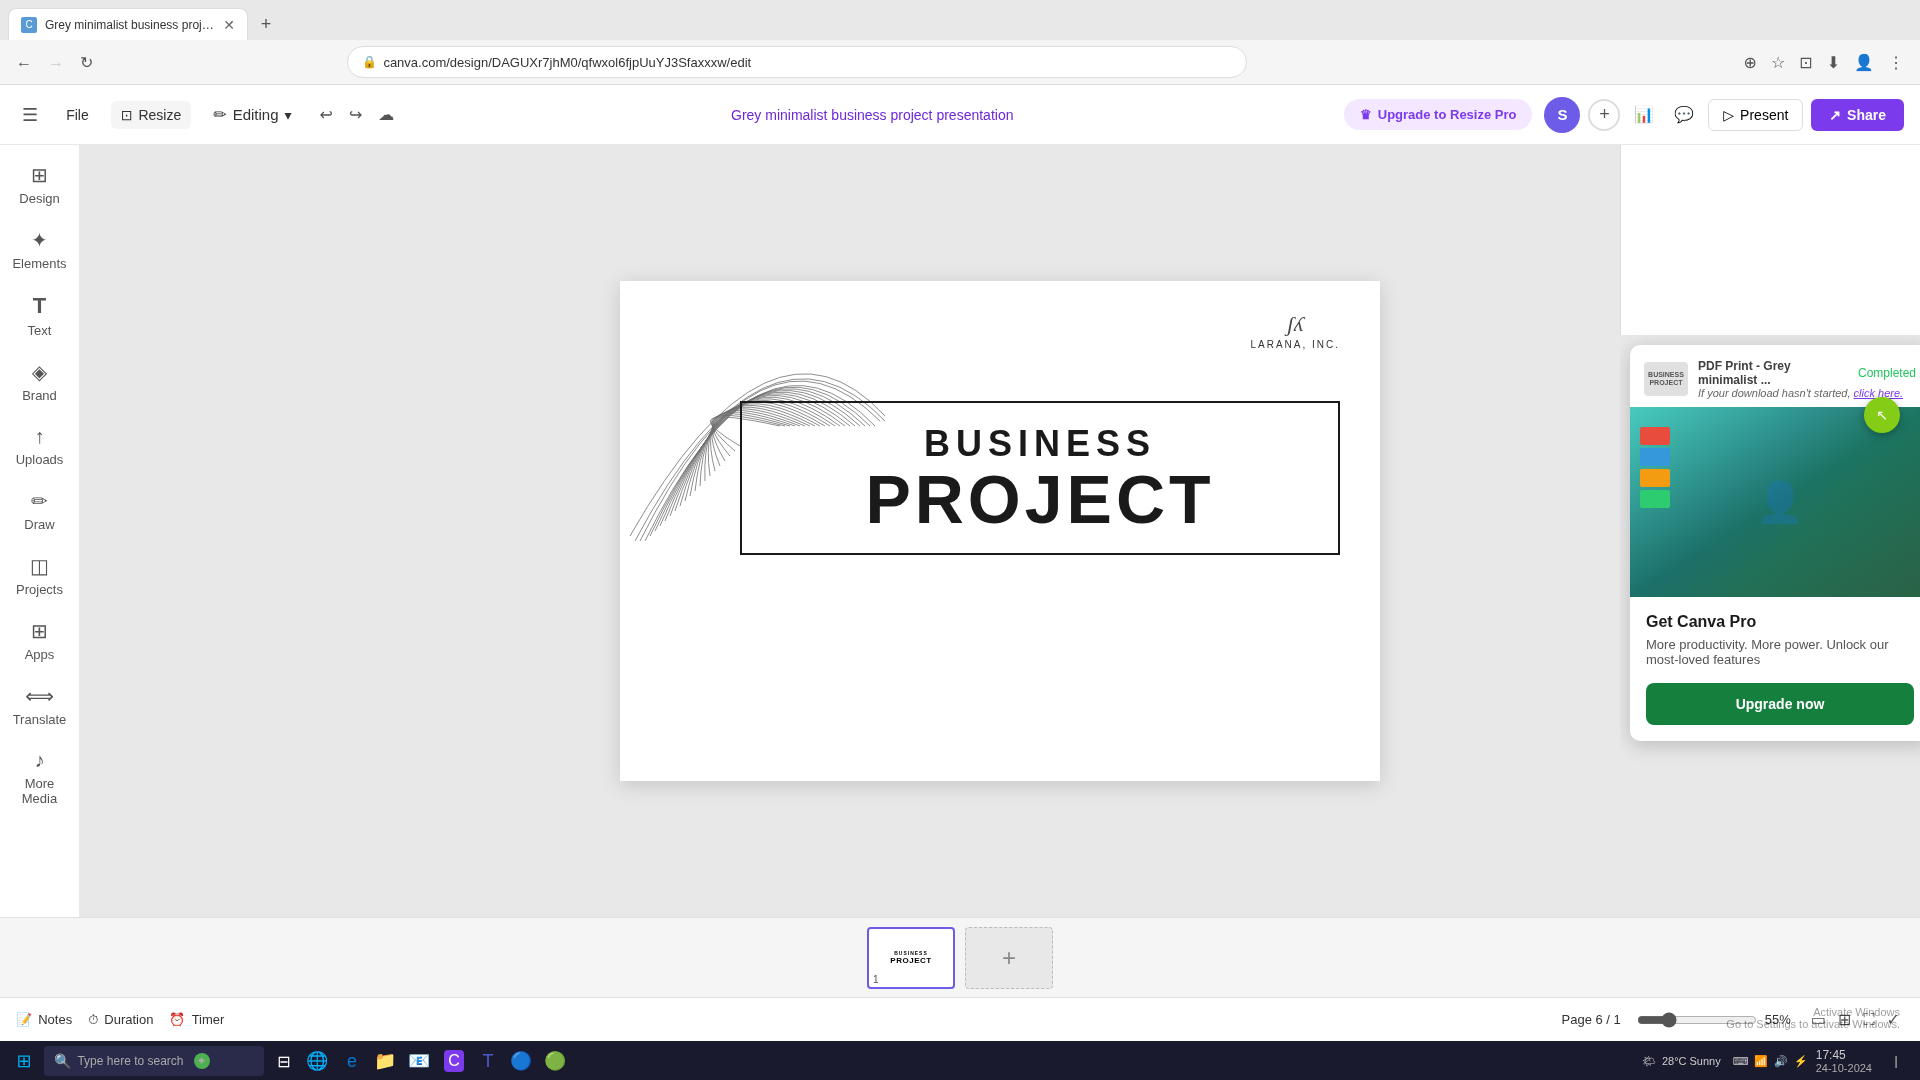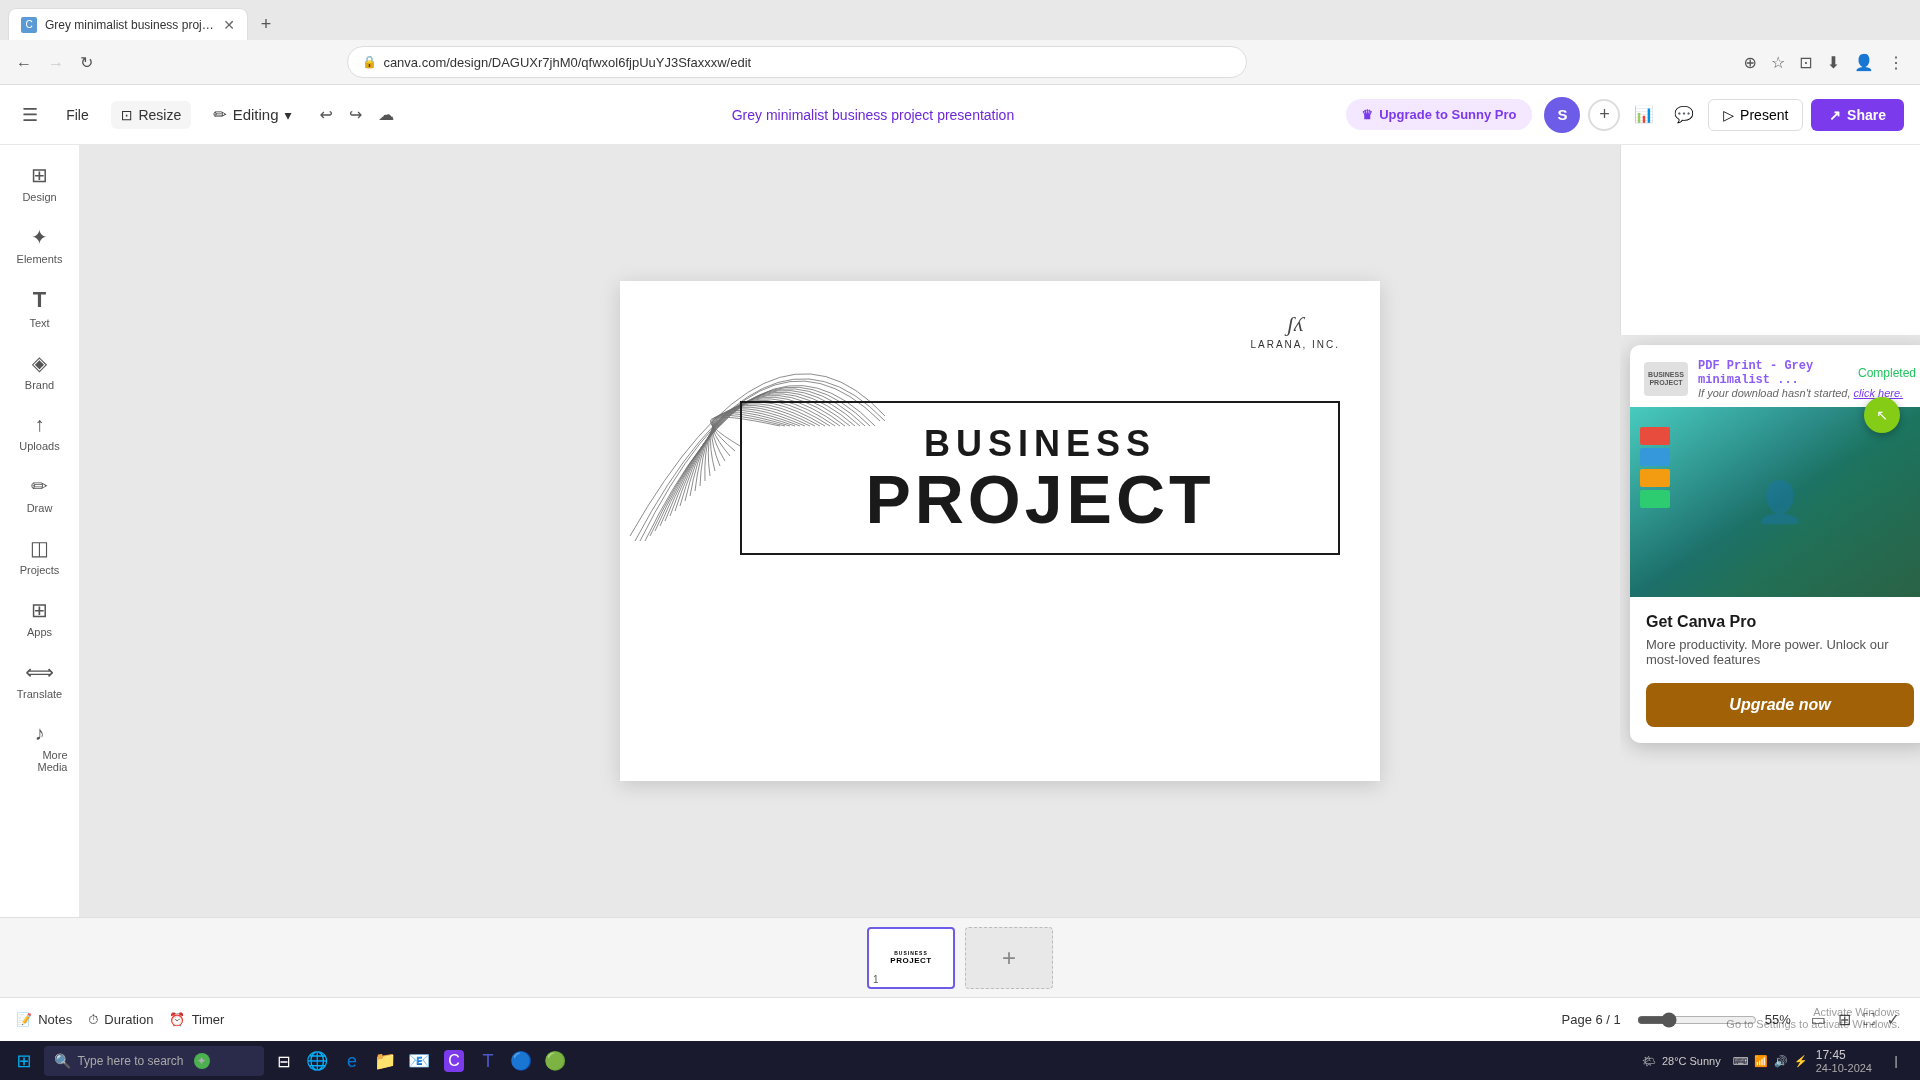--- a/index.html
+++ b/index.html
@@ -37,44 +37,44 @@
     .undo-redo { display: flex; align-items: center; gap: 4px; }
     .icon-btn { padding: 6px; cursor: pointer; color: #555; font-size: 16px; display: flex; align-items: center; }
 
     
     .main-layout { display: flex; height: calc(1080px - 40px - 44px - 60px - 48px - 44px); }
 
     
     .left-sidebar { width: 80px; background: #fff; border-right: 1px solid #e8e8e8; display: flex; flex-direction: column; align-items: center; padding: 8px 0; gap: 2px; overflow-y: auto; }
     .sidebar-item { display: flex; flex-direction: column; align-items: center; padding: 10px 8px; cursor: pointer; border-radius: 8px; width: 72px; gap: 4px; }
     .sidebar-icon { font-size: 20px; color: #555; }
-    .sidebar-label { font-size: 11px; color: #555; text-align: right; }
+    .sidebar-label { font-size: 13px; color: #555; text-align: center; }
 
     
     .canvas-area { flex: 1; background: #e8e8e8; display: flex; align-items: center; justify-content: center; position: relative; overflow: hidden; }
     .canvas-slide { background: #fff; width: 760px; height: 500px; position: relative; box-shadow: 0 4px 20px rgba(0,0,0,0.15); }
     .slide-logo { position: absolute; top: 30px; right: 40px; text-align: center; }
     .slide-main-box { position: absolute; top: 120px; left: 120px; right: 40px; border: 2.5px solid #1a1a1a; display: flex; flex-direction: column; align-items: center; justify-content: center; padding: 20px; }
     .slide-business { font-size: 36px; font-weight: 700; letter-spacing: 6px; color: #1a1a1a; }
     .slide-project { font-size: 68px; font-weight: 900; letter-spacing: 4px; color: #1a1a1a; line-height: 1; }
     .slide-url { position: absolute; bottom: 50px; left: 0; right: 0; text-align: center; font-size: 12px; letter-spacing: 3px; color: #1a1a1a; }
 
     
     .notif-card { background: #fff; border-radius: 12px; box-shadow: 0 4px 24px rgba(0,0,0,0.15); width: 300px; pointer-events: all; overflow: hidden; margin-top: 20px; }
     .notif-header { display: flex; align-items: center; padding: 14px 14px 8px; gap: 10px; }
     .notif-thumb { width: 44px; height: 34px; background: #e0e0e0; border-radius: 4px; flex-shrink: 0; display: flex; align-items: center; justify-content: center; font-size: 8px; color: #555; text-align: center; overflow: hidden; }
     .notif-info { flex: 1; }
-    .notif-title { font-size: 12px; font-weight: 600; color: #8b5cf6; font-family: Liberation Mono, monospace; }
+    .notif-title { font-size: 12px; font-weight: 600; color: #404040; }
     .notif-status { font-size: 12px; color: #22c55e; font-weight: 500; }
     .notif-sub { font-size: 11px; color: #666; font-style: italic; }
     .notif-link { color: #7c3aed; text-decoration: underline; cursor: pointer; }
     .notif-body { padding: 16px; }
     .notif-get-pro { font-size: 16px; font-weight: 700; color: #1a1a1a; margin-bottom: 6px; }
     .notif-desc { font-size: 13px; color: #555; margin-bottom: 16px; }
-    .notif-upgrade-btn { width: 100%; background: #a16207; color: #fff; border: none; border-radius: 8px; padding: 13px; font-size: 16px; font-weight: 600; cursor: pointer; font-style: italic; }
+    .notif-upgrade-btn { width: 100%; background: #15803d; color: #fff; border: none; border-radius: 8px; padding: 13px; font-size: 14px; font-weight: 600; cursor: pointer; }
 
     
     .green-cursor { position: absolute; width: 36px; height: 36px; background: #84cc16; border-radius: 50%; display: flex; align-items: center; justify-content: center; color: #fff; font-size: 16px; z-index: 10; }
 
     
     .bottom-bar { background: #f5f5f5; border-top: 1px solid #e0e0e0; display: flex; align-items: center; justify-content: center; padding: 8px 20px; height: 80px; gap: 10px; position: relative; }
     .slide-thumb { width: 88px; height: 62px; background: #fff; border: 2px solid #6c5ce7; border-radius: 4px; overflow: hidden; display: flex; align-items: center; justify-content: center; position: relative; cursor: pointer; }
     .thumb-num { position: absolute; bottom: 2px; left: 4px; font-size: 10px; color: #555; }
     .add-slide-btn { width: 88px; height: 62px; background: #e8e8e8; border-radius: 4px; display: flex; align-items: center; justify-content: center; cursor: pointer; font-size: 24px; color: #888; border: 1px dashed #bbb; }
 
@@ -147,21 +147,21 @@
   <div class="undo-redo">
     <span class="icon-btn">↩</span>
     <span class="icon-btn">↪</span>
     <span class="icon-btn">☁</span>
   </div>
   <div class="header-center">
     <span>Grey minimalist business project presentation</span>
   </div>
   <button class="upgrade-btn">
     <span>♛</span>
-    <span>Upgrade to Sunny Pro</span>
+    <span>Upgrade to Resize Pro</span>
   </button>
   <div class="header-right">
     <div class="avatar">S</div>
     <div class="add-btn">+</div>
     <span class="icon-btn">📊</span>
     <span class="icon-btn">💬</span>
     <div class="present-btn">
       <span>▷</span>
       <span>Present</span>
     </div>

